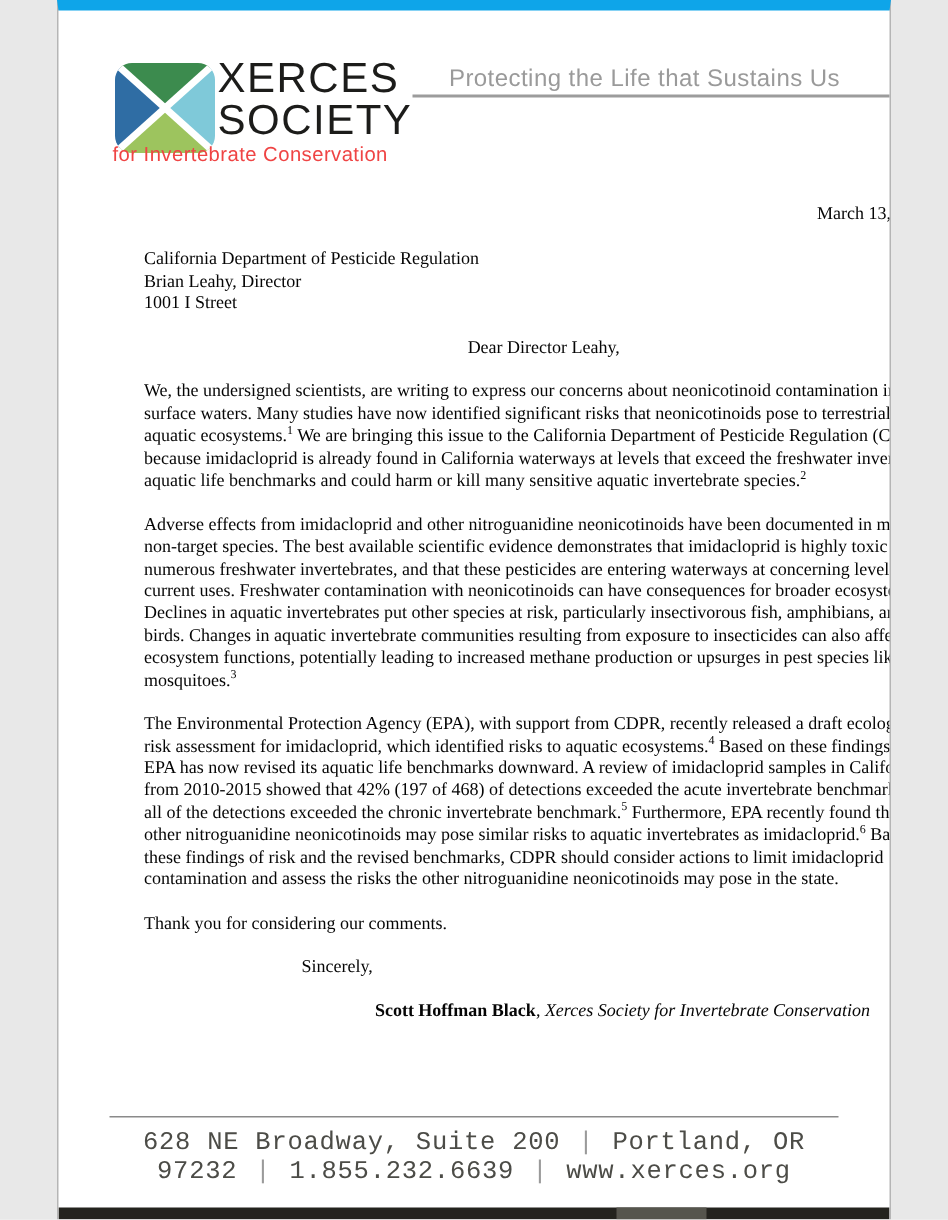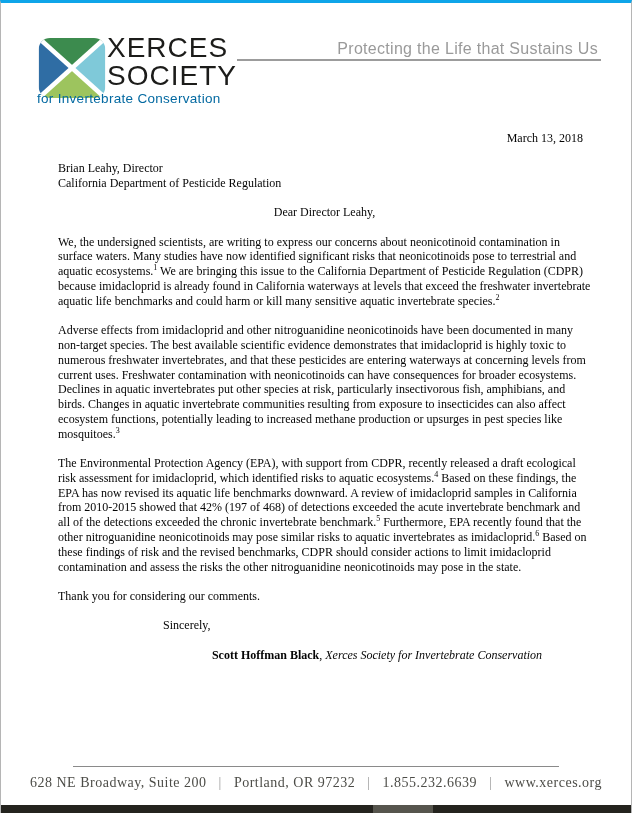--- a/index.html
+++ b/index.html
@@ -1,33 +1,33 @@
 <!DOCTYPE html>
 <html><head>
 <meta charset="utf-8">
 <style>
   html,body { margin:0; padding:0; background:#e8e8e8; }
   .page {
-    position:relative; width:632px; height:813px; margin:0 auto;
+    position:relative; width:556px; height:813px; margin:0 auto;
     background:#ffffff; box-sizing:border-box; overflow:hidden;
-    border-left:1px solid #b5b5b5; border-right:1px solid #b5b5b5; border-top:3px solid #0ea5e9;
+    border-left:1px solid #b5b5b5; border-right:1px solid #b5b5b5; border-top:7px solid #0ea5e9;
     font-family:"Liberation Serif", serif; color:#050505;
   }
   
   .logo-mark { position:absolute; left:37px; top:35px; width:68px; height:60px; }
   .wordmark {
     position:absolute; left:106px; top:31px;
     font-family:"Liberation Sans", sans-serif; font-weight:300;
     font-size:28px; line-height:28px; letter-spacing:1px; color:#1c1c1a;
     white-space:nowrap;
   }
   .logo-subtitle {
     position:absolute; left:36px; top:88px;
     font-family:"Liberation Sans", sans-serif; font-weight:400;
-    font-size:13.5px; letter-spacing:0.3px; color:#0369a1; white-space:nowrap;
+    font-size:13.5px; letter-spacing:0.3px; color:#ef4444; white-space:nowrap;
   }
   .tagline {
     position:absolute; top:37px; right:33px;
     font-family:"Liberation Sans", sans-serif; font-weight:300;
     font-size:16px; letter-spacing:0.3px; color:#9a9a9a; white-space:nowrap;
   }
   .header-rule {
     position:absolute; top:56px; left:236px; width:364px; height:0;
     border-top:2px solid #9c9c9c;
   }
@@ -44,22 +44,22 @@
   .signoff-block { margin-left:105px; }
   .signoff { margin-top:14.5px; }
   p.sig { margin:14.5px 0 0 0;text-align:center; }
   p.sig b { font-weight:bold; }
   p.sig i { font-style:italic; }
   sup { font-size:8px; line-height:0; vertical-align:super; }
   
   .footer { position:absolute; left:0; right:0; bottom:22px; text-align:center; }
   .footer-rule { width:486px; margin:0 auto; height:0; border-top:1.5px solid #8a8a8a; }
   .footer-text {
-    margin-top:8px; font-family:Liberation Serif, serif;
-    font-size:14px; letter-spacing:0.5px; color:#4c4c47;
+    margin-top:8px; font-family:Liberation Mono, monospace;
+    font-size:17px; letter-spacing:0.5px; color:#4c4c47;
   }
   .footer-text .sep { color:#9a9a9a; padding:0 12px; }
   
   .bottom-bar { position:absolute; left:0; right:0; bottom:0; height:8px; background:#24231e; }
   .scroll-thumb { position:absolute; left:372px; bottom:0; width:60px; height:8px; background:#56554d; }
 </style>
 </head>
 <body>
 
 <div class="page">
@@ -87,22 +87,23 @@
       <div>SOCIETY</div>
     </div>
     <div class="logo-subtitle">for Invertebrate Conservation</div>
     <div class="tagline">Protecting the Life that Sustains Us</div>
     <div class="header-rule"></div>
   </div>
 
   <div class="letter">
     <div class="date">March 13, 2018</div>
     <div class="recipient">
+        <div>California Department of Pesticide Regulation</div>
         <div>Brian Leahy, Director</div>
-        <div>California Department of Pesticide Regulation</div>
+        <div>1001 I Street</div>
       </div>
     <div class="salutation">Dear Director Leahy,</div>
     <div>
         <p class="para">We, the undersigned scientists, are writing to express our concerns about neonicotinoid contamination in surface waters. Many studies have now identified significant risks that neonicotinoids pose to terrestrial and aquatic ecosystems.<sup>1</sup> We are bringing this issue to the California Department of Pesticide Regulation (CDPR) because imidacloprid is already found in California waterways at levels that exceed the freshwater invertebrate aquatic life benchmarks and could harm or kill many sensitive aquatic invertebrate species.<sup>2</sup></p>
         <p class="para">Adverse effects from imidacloprid and other nitroguanidine neonicotinoids have been documented in many non-target species. The best available scientific evidence demonstrates that imidacloprid is highly toxic to numerous freshwater invertebrates, and that these pesticides are entering waterways at concerning levels from current uses. Freshwater contamination with neonicotinoids can have consequences for broader ecosystems. Declines in aquatic invertebrates put other species at risk, particularly insectivorous fish, amphibians, and birds. Changes in aquatic invertebrate communities resulting from exposure to insecticides can also affect ecosystem functions, potentially leading to increased methane production or upsurges in pest species like mosquitoes.<sup>3</sup></p>
         <p class="para">The Environmental Protection Agency (EPA), with support from CDPR, recently released a draft ecological risk assessment for imidacloprid, which identified risks to aquatic ecosystems.<sup>4</sup> Based on these findings, the EPA has now revised its aquatic life benchmarks downward. A review of imidacloprid samples in California from 2010-2015 showed that 42% (197 of 468) of detections exceeded the acute invertebrate benchmark and all of the detections exceeded the chronic invertebrate benchmark.<sup>5</sup> Furthermore, EPA recently found that the other nitroguanidine neonicotinoids may pose similar risks to aquatic invertebrates as imidacloprid.<sup>6</sup> Based on these findings of risk and the revised benchmarks, CDPR should consider actions to limit imidacloprid contamination and assess the risks the other nitroguanidine neonicotinoids may pose in the state.</p>
       </div>
     <div class="closing">Thank you for considering our comments.</div>
     <div class="signoff-block">
       <div class="signoff">Sincerely,</div>

